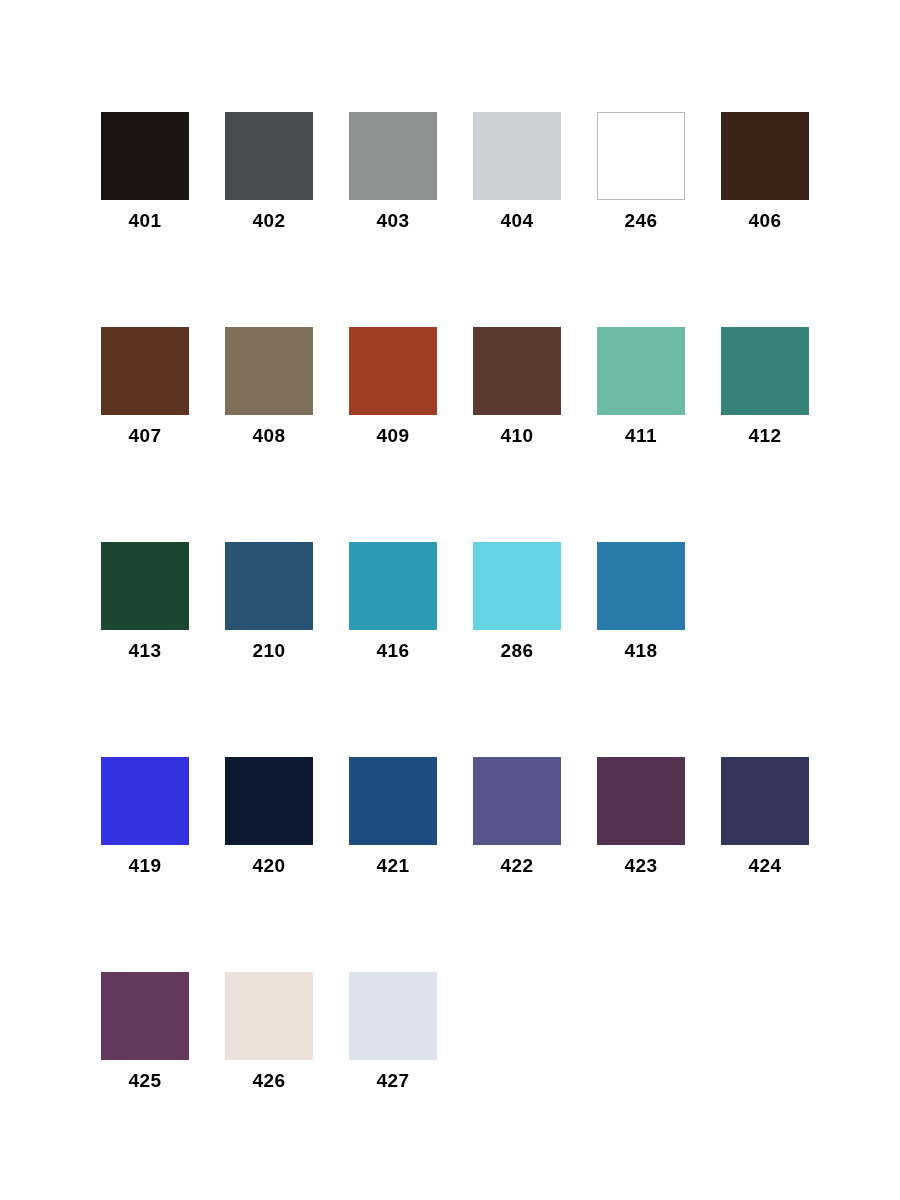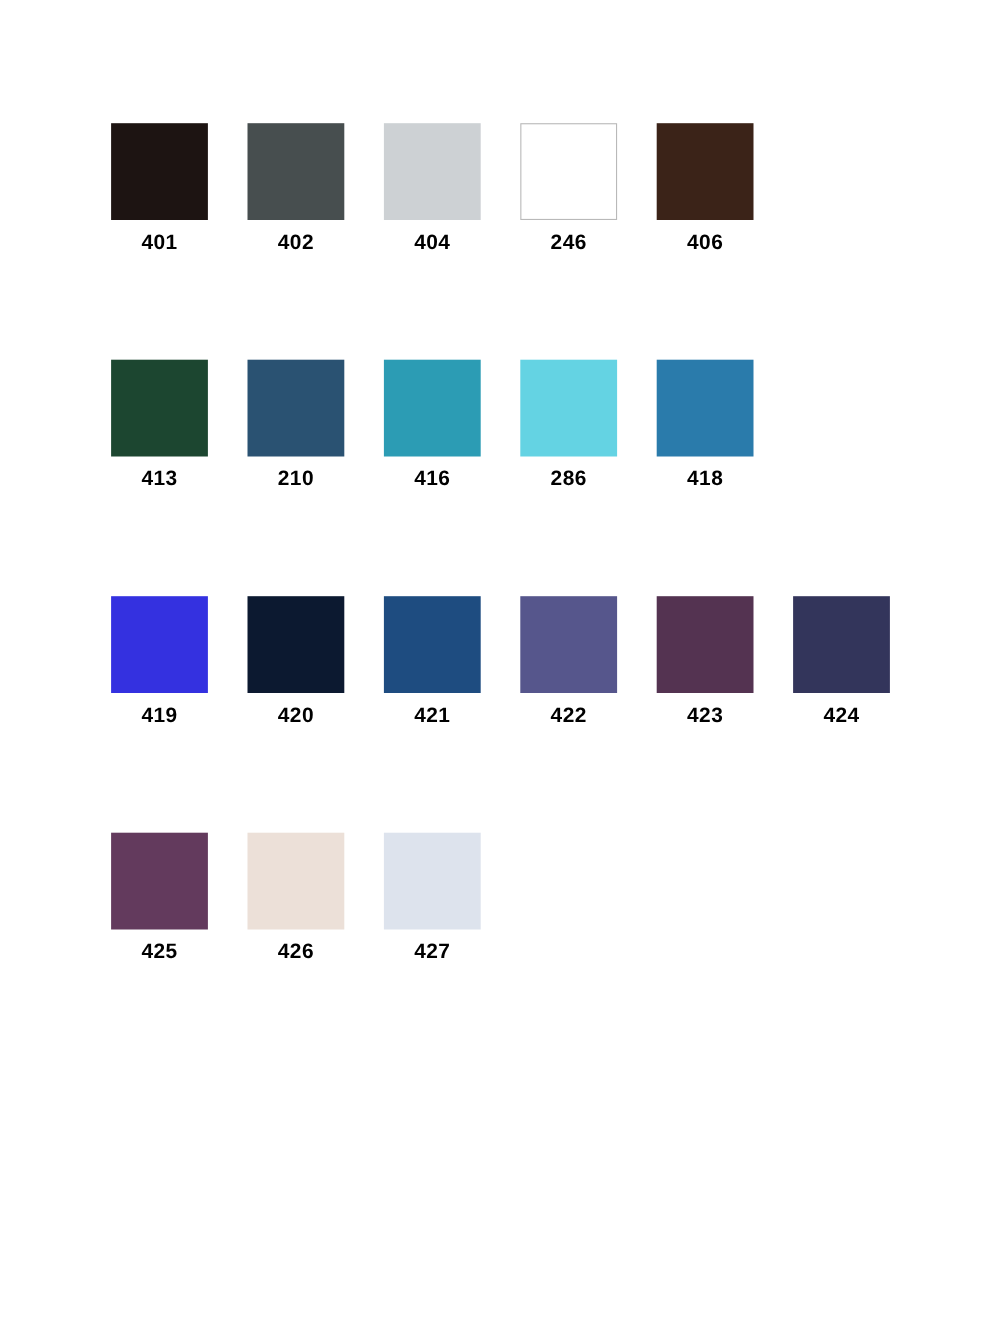--- a/index.html
+++ b/index.html
@@ -76,30 +76,60 @@
 <div class="swatch-row">
       <div class="swatch-cell">
         <div class="swatch-chip" style="background: rgb(29, 20, 18);"></div>
         <div class="swatch-label">401</div>
       </div>
       <div class="swatch-cell">
         <div class="swatch-chip" style="background: rgb(71, 78, 79);"></div>
         <div class="swatch-label">402</div>
       </div>
       <div class="swatch-cell">
+        <div class="swatch-chip" style="background: rgb(142, 145, 143);"></div>
+        <div class="swatch-label">403</div>
+      </div>
+      <div class="swatch-cell">
         <div class="swatch-chip" style="background: rgb(205, 209, 212);"></div>
         <div class="swatch-label">404</div>
       </div>
       <div class="swatch-cell">
         <div class="swatch-chip" style="background: rgb(255, 255, 255); border: 1px solid rgb(185, 185, 185);"></div>
         <div class="swatch-label">246</div>
       </div>
       <div class="swatch-cell">
         <div class="swatch-chip" style="background: rgb(59, 35, 24);"></div>
         <div class="swatch-label">406</div>
+      </div>
+    </div>
+    <div class="swatch-row">
+      <div class="swatch-cell">
+        <div class="swatch-chip" style="background: rgb(93, 51, 34);"></div>
+        <div class="swatch-label">407</div>
+      </div>
+      <div class="swatch-cell">
+        <div class="swatch-chip" style="background: rgb(126, 112, 90);"></div>
+        <div class="swatch-label">408</div>
+      </div>
+      <div class="swatch-cell">
+        <div class="swatch-chip" style="background: rgb(158, 61, 34);"></div>
+        <div class="swatch-label">409</div>
+      </div>
+      <div class="swatch-cell">
+        <div class="swatch-chip" style="background: rgb(93, 58, 49);"></div>
+        <div class="swatch-label">410</div>
+      </div>
+      <div class="swatch-cell">
+        <div class="swatch-chip" style="background: rgb(108, 188, 165);"></div>
+        <div class="swatch-label">411</div>
+      </div>
+      <div class="swatch-cell">
+        <div class="swatch-chip" style="background: rgb(56, 131, 121);"></div>
+        <div class="swatch-label">412</div>
       </div>
     </div>
     <div class="swatch-row">
       <div class="swatch-cell">
         <div class="swatch-chip" style="background: rgb(28, 70, 48);"></div>
         <div class="swatch-label">413</div>
       </div>
       <div class="swatch-cell">
         <div class="swatch-chip" style="background: rgb(42, 82, 114);"></div>
         <div class="swatch-label">210</div>

